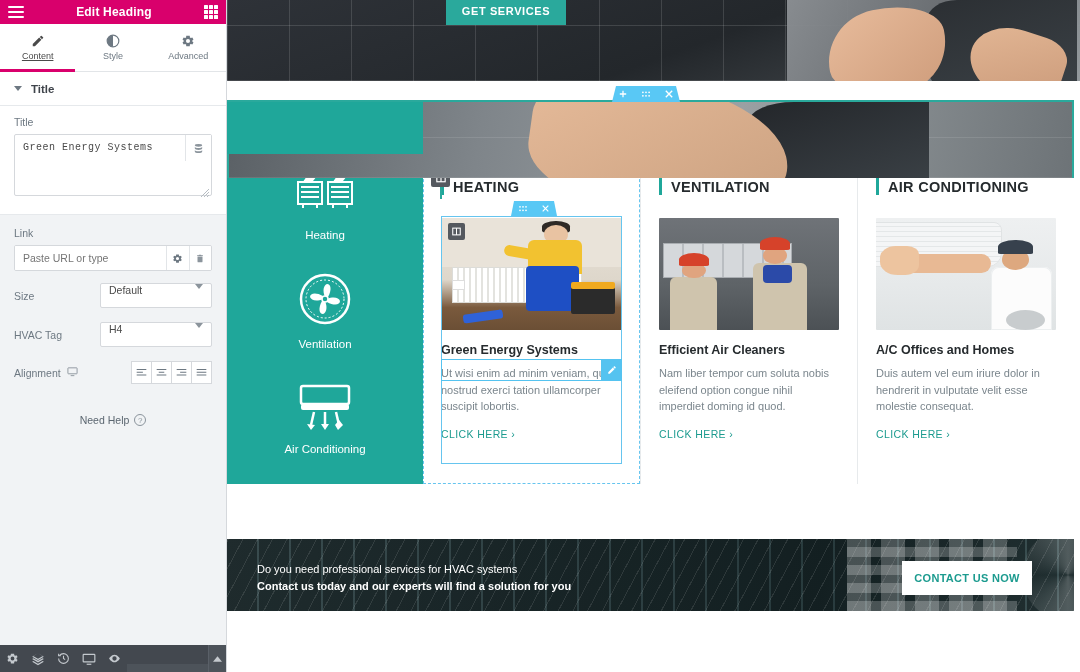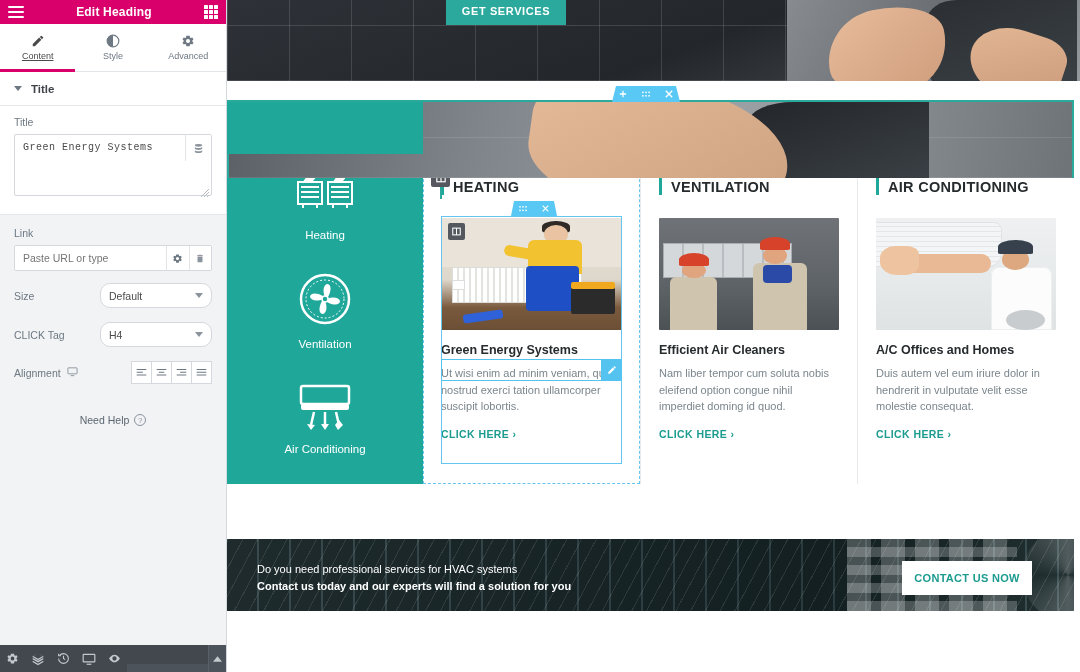--- a/index.html
+++ b/index.html
@@ -63,22 +63,22 @@
   .ctl2 { background: #f1f3f5; padding: 12px 14px 10px; }
   .field-row { display: flex; align-items: center; margin-bottom: 14px; }
   .field-row .fl { font-size: 10.5px; color: #6d7882; width: 86px; display: flex;
     align-items: center; gap: 6px; }
   .link-input-grp { display: flex; width: 100%; border: 1px solid #d5d8dc; border-radius: 2px;
     background: #fff; overflow: hidden; }
   .link-input-grp input { flex: 1; border: 0; outline: none; font-size: 10.5px; color: #9aa3ab;
     padding: 0 8px; height: 24px; background: #fff; font-family: "Liberation Sans", sans-serif; }
   .ig-btn { width: 25px; height: 24px; display: flex; align-items: center; justify-content: center;
     border-left: 1px solid #e2e5e8; cursor: pointer; background: #fff; }
-  .sel { flex: 1; height: 25px; border: 1px solid #d5d8dc; border-radius: 10px; background: #fff;
-    display: flex; align-items: center; padding: 0 8px; font-size: 10.5px; color: #4a4a4a;
+  .sel { flex: 1; height: 25px; border: 1px solid #d5d8dc; border-radius: 2px; background: #fff;
+    display: flex; padding: 0 8px; font-size: 10.5px; color: #4a4a4a;
     cursor: pointer; position: relative; }
   .sel .dc { position: absolute; right: 8px; width: 0; height: 0;
     border-left: 4px solid transparent; border-right: 4px solid transparent; border-top: 5px solid #8b949c; }
   .align-grp { display: flex; margin-left: auto; }
   .align-btn { width: 21px; height: 23px; border: 1px solid #d5d8dc; background: #fff;
     display: flex; align-items: center; justify-content: center; cursor: pointer; margin-left: -1px; }
 
   .need-help { text-align: left; font-size: 10.5px; color: #5b6670; padding-top: 26px;
     display: flex; align-items: center; justify-content: center; gap: 5px; cursor: pointer; }
   .qmark { width: 12px; height: 12px; border: 1px solid #8b949c; border-radius: 50%;
@@ -146,21 +146,21 @@
   .cards { position: absolute; left: 196px; top: 154px; width: 651px; height: 330px;
     background: #fff; display: flex; padding: 0; z-index: 4; }
   .card { width: 217px; padding: 24px 18px 0 18px; position: relative; }
   .card + .card { border-left: 1px solid #e7eaec; }
   .card-head { display: flex; align-items: center; gap: 9px; margin-bottom: 23px; }
   .accent-bar { width: 3px; height: 17px; background: #1fa79a; flex-shrink: 0; }
   .card-head h3 { font-size: 14.5px; font-weight: bold; color: #262b2e; letter-spacing: .3px; }
   .card-img { width: 100%; height: 112px; border-radius: 1px; overflow: hidden; position: relative; }
   .card-title { font-size: 12.5px; font-weight: bold; color: #262b2e; margin-top: 13px; }
   .card-body { font-size: 11px; line-height: 16.5px; color: #7b868d; margin-top: 8px; }
-  .card-link { font-size: 10.5px; font-weight: bold; color: #1c9b8f; letter-spacing: .4px;
+  .card-link { font-size: 10.5px; font-weight: normal; color: #1c9b8f; letter-spacing: .4px;
     margin-top: 13px; display: inline-block; cursor: pointer; }
 
   
   .sel-col { position: absolute; left: 0; top: 0; width: 100%; height: 330px;
     border: 1px dashed #66c5ef; pointer-events: none; }
   .col-handle { position: absolute; left: 8px; top: 14px; width: 19px; height: 19px;
     background: #55595f; border-radius: 2px; display: flex; align-items: center;
     justify-content: center; z-index: 22; cursor: move; }
   .col-handle-stem { position: absolute; left: 17px; top: 33px; width: 2px; height: 12px;
     background: #2aa99c; z-index: 21; }
@@ -331,21 +331,21 @@
 
       <div class="field-row">
         <span class="fl">Size</span>
         <div class="sel">
           <span>Default</span>
           <span class="dc"></span>
         </div>
       </div>
 
       <div class="field-row">
-        <span class="fl">CLICK Tag</span>
+        <span class="fl">HVAC Tag</span>
         <div class="sel">
           <span>H4</span>
           <span class="dc"></span>
         </div>
       </div>
 
       <div class="field-row" style="margin-bottom:4px">
         <span class="fl">
           <span>Alignment</span>
           <span>

